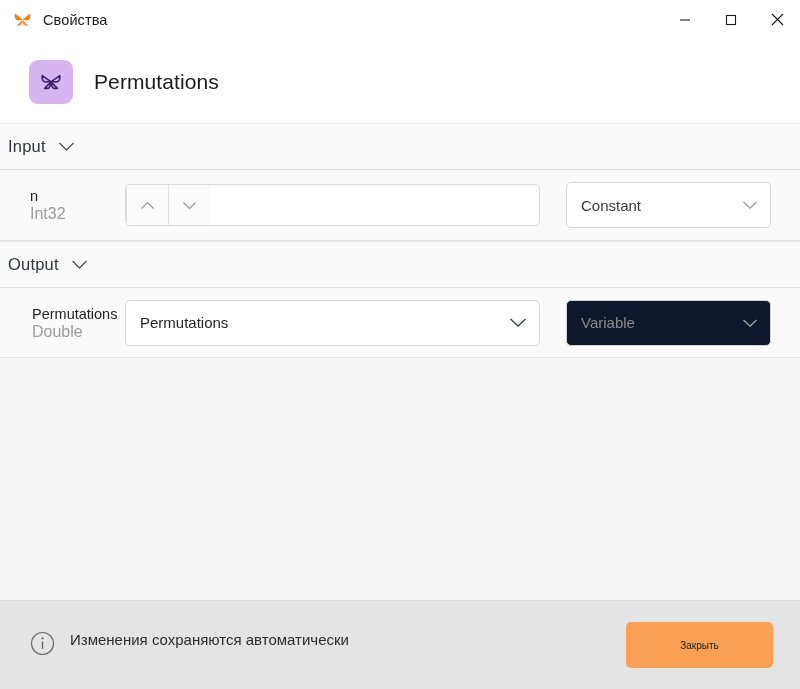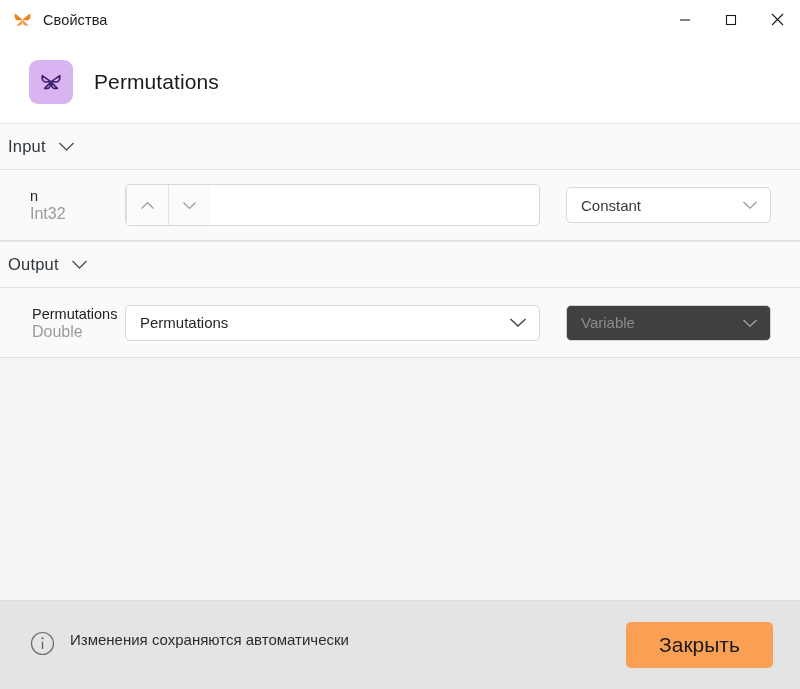--- a/index.html
+++ b/index.html
@@ -163,21 +163,21 @@
     flex: 0 0 42px;
     border-left: 1px solid #e2e2e2;
     background: #fbfbfb;
     display: flex;
     align-items: center;
     justify-content: center;
     cursor: default;
   }
 
   .combo {
-    height: 36px;
+    height: 46px;
     border: 1px solid #d8d8d8;
     border-radius: 5px;
     background: #ffffff;
     display: flex;
     align-items: center;
     padding: 0 12px 0 14px;
     cursor: default;
   }
   .combo .combo-text {
     flex: 1 1 auto;
@@ -189,21 +189,21 @@
   }
   .combo.out-combo { width: 415px; }
 
   .combo.mode {
     width: 205px;
     margin-left: auto;
   }
   .combo.mode .combo-text { color: #3a3a3a; }
 
   .combo.disabled {
-    background: #404040;
+    background: #0f172a;
     border-color: #d4d4d4;
   }
   .combo.disabled .combo-text { color: #8c8c8c; }
 
   .spacer { flex: 1 1 auto; background: #f5f5f5; }
 
   
   .footer {
     height: 89px;
     flex: 0 0 89px;
@@ -224,21 +224,21 @@
     white-space: nowrap;
   }
   .close-btn {
     margin-left: auto;
     width: 147px;
     height: 46px;
     background: #f9a055;
     border: none;
     border-radius: 5px;
     font-family: "Liberation Sans", sans-serif;
-    font-size: 21px;
+    font-size: 10px;
     color: #1c1c1c;
     cursor: default;
   }
 </style>
 </head>
 <body>
 
 <div class="window">
 
   <div class="titlebar">

